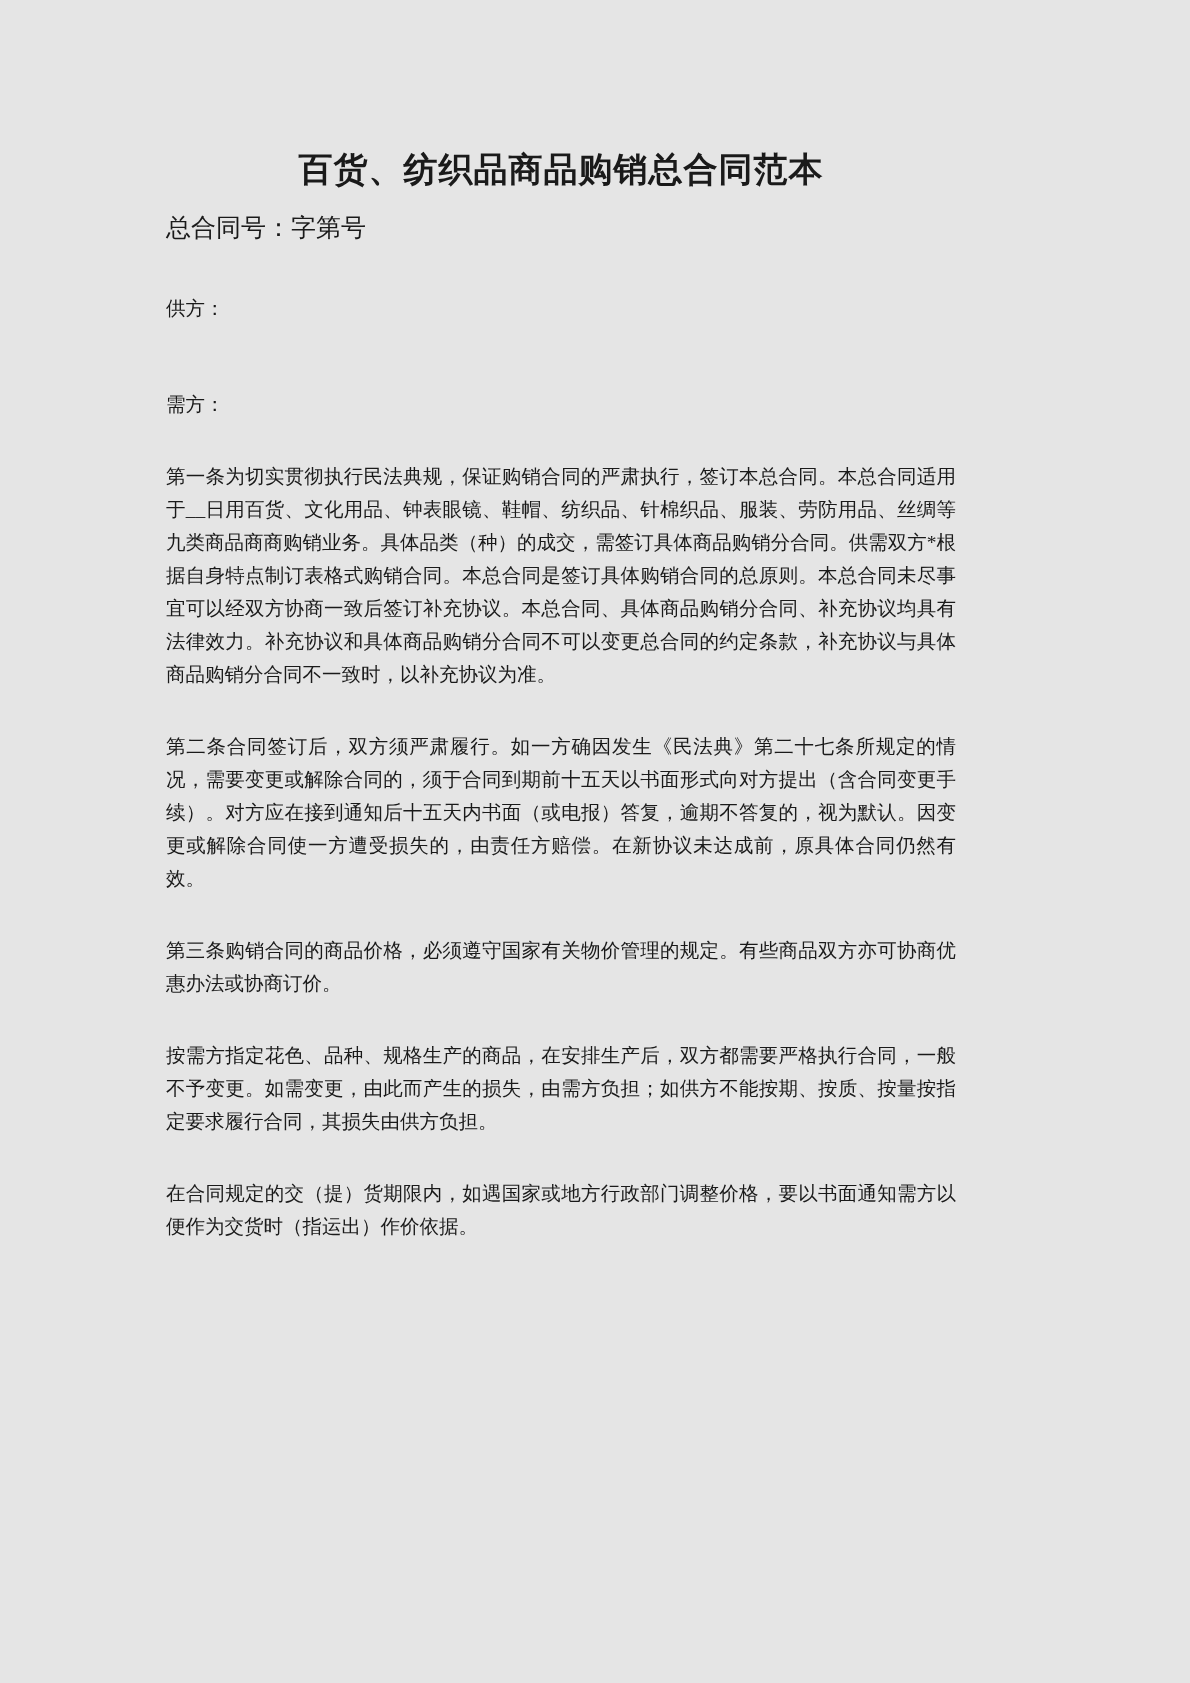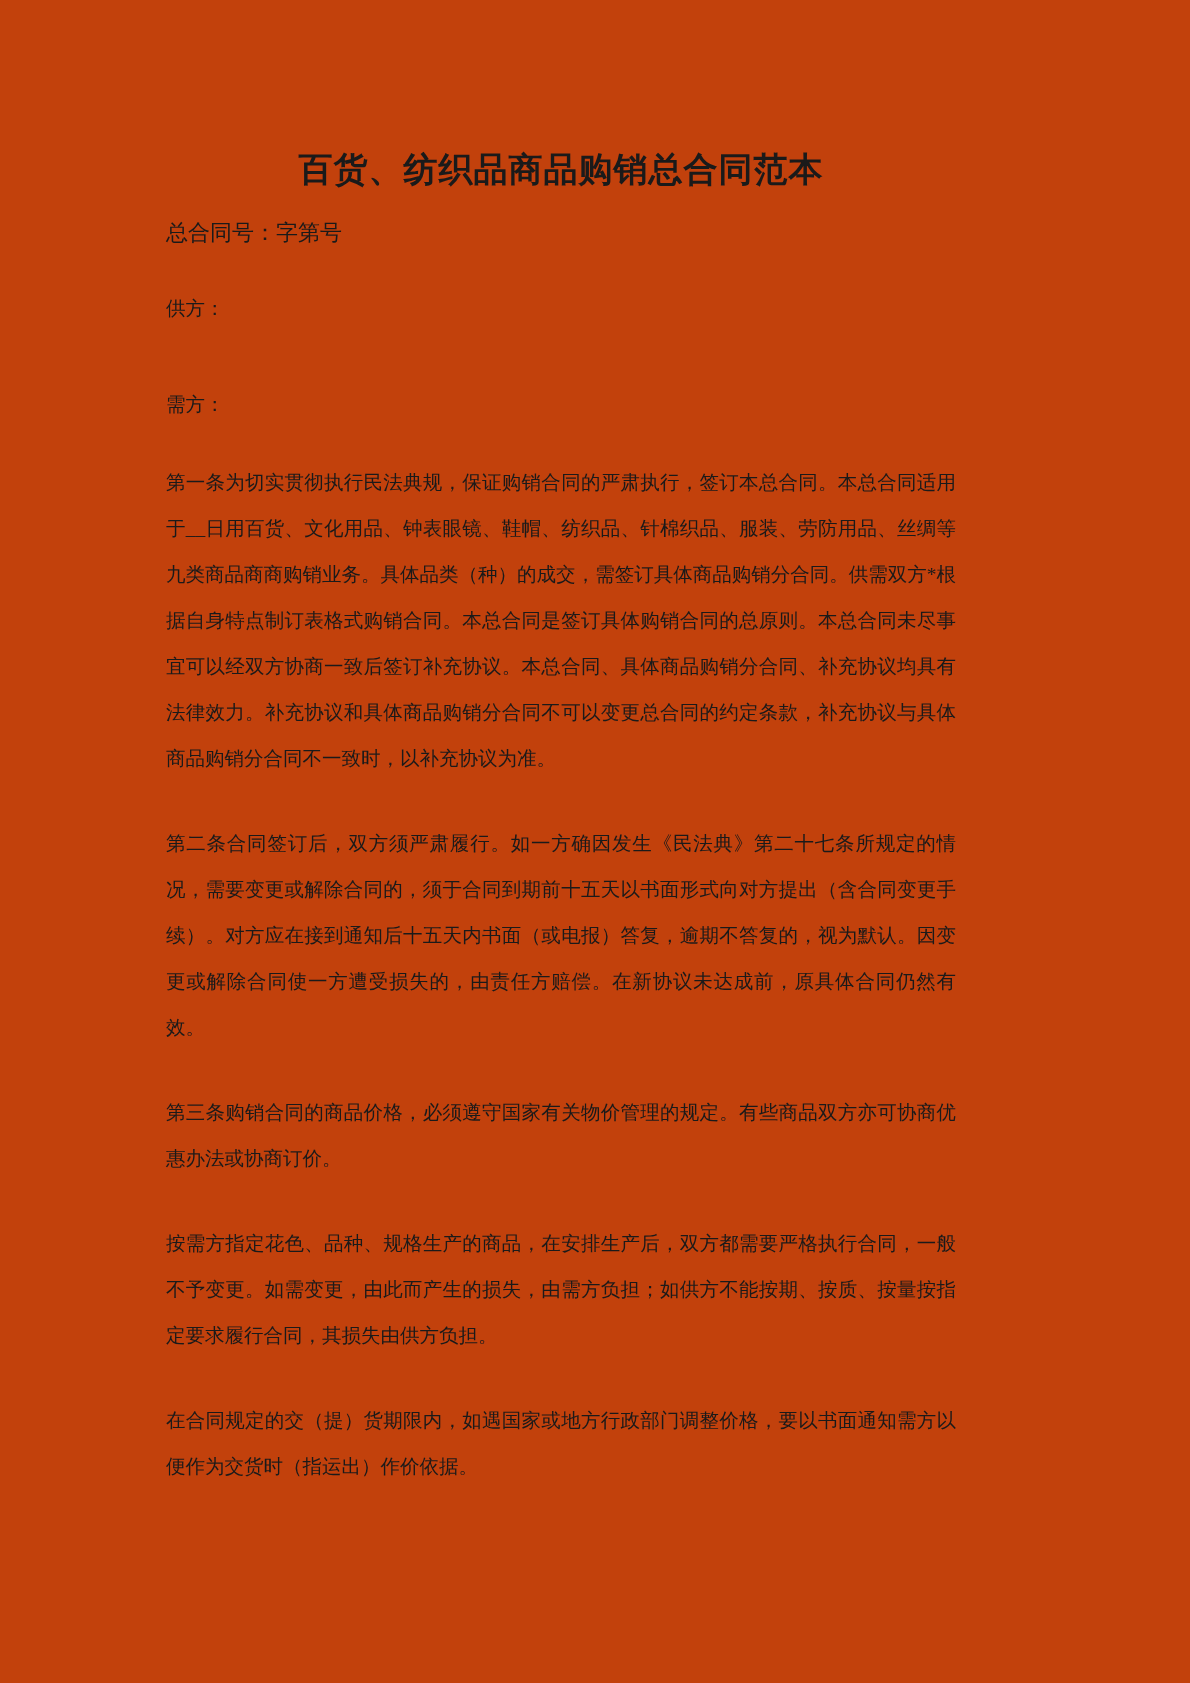--- a/index.html
+++ b/index.html
@@ -7,21 +7,21 @@
     padding: 0;
     background: #ffffff;
   }
   body {
     font-family: "Liberation Serif", "DejaVu Serif", serif;
     color: #1a1a1a;
   }
   .page {
     width: 1190px;
     height: 1683px;
-    background: #c2410c;
+    background: #e5e5e5;
     position: relative;
     box-sizing: border-box;
     padding: 0;
     margin: 0 auto;
     overflow: hidden;
   }
   .content {
     position: absolute;
     left: 166px;
     top: 0;
@@ -35,42 +35,42 @@
     margin: 0;
     padding: 0;
     line-height: 1.2;
     position: absolute;
     top: 150px;
     left: 0;
     width: 790px;
   }
   .contract-no {
     position: absolute;
-    top: 215px;
+    top: 208px;
     left: 0;
-    font-size: 22px;
+    font-size: 25px;
     line-height: 1.6;
   }
   .party-line {
     font-size: 19.5px;
     line-height: 1.6;
     position: absolute;
     left: 0;
   }
   .party-supplier { top: 293px; }
   .party-buyer { top: 389px; text-align: right; }
 
   .body-block {
     position: absolute;
     left: 0;
     width: 790px;
   }
   p.para {
     font-size: 19.5px;
-    line-height: 46px;
+    line-height: 33px;
     text-align: justify;
     text-justify: inter-ideograph;
     margin: 0 0 39px 0;
     padding: 0;
     text-indent: 0;
     word-break: break-all;
   }
   p.para:last-child { margin-bottom: 0; }
 </style>
 </head>

